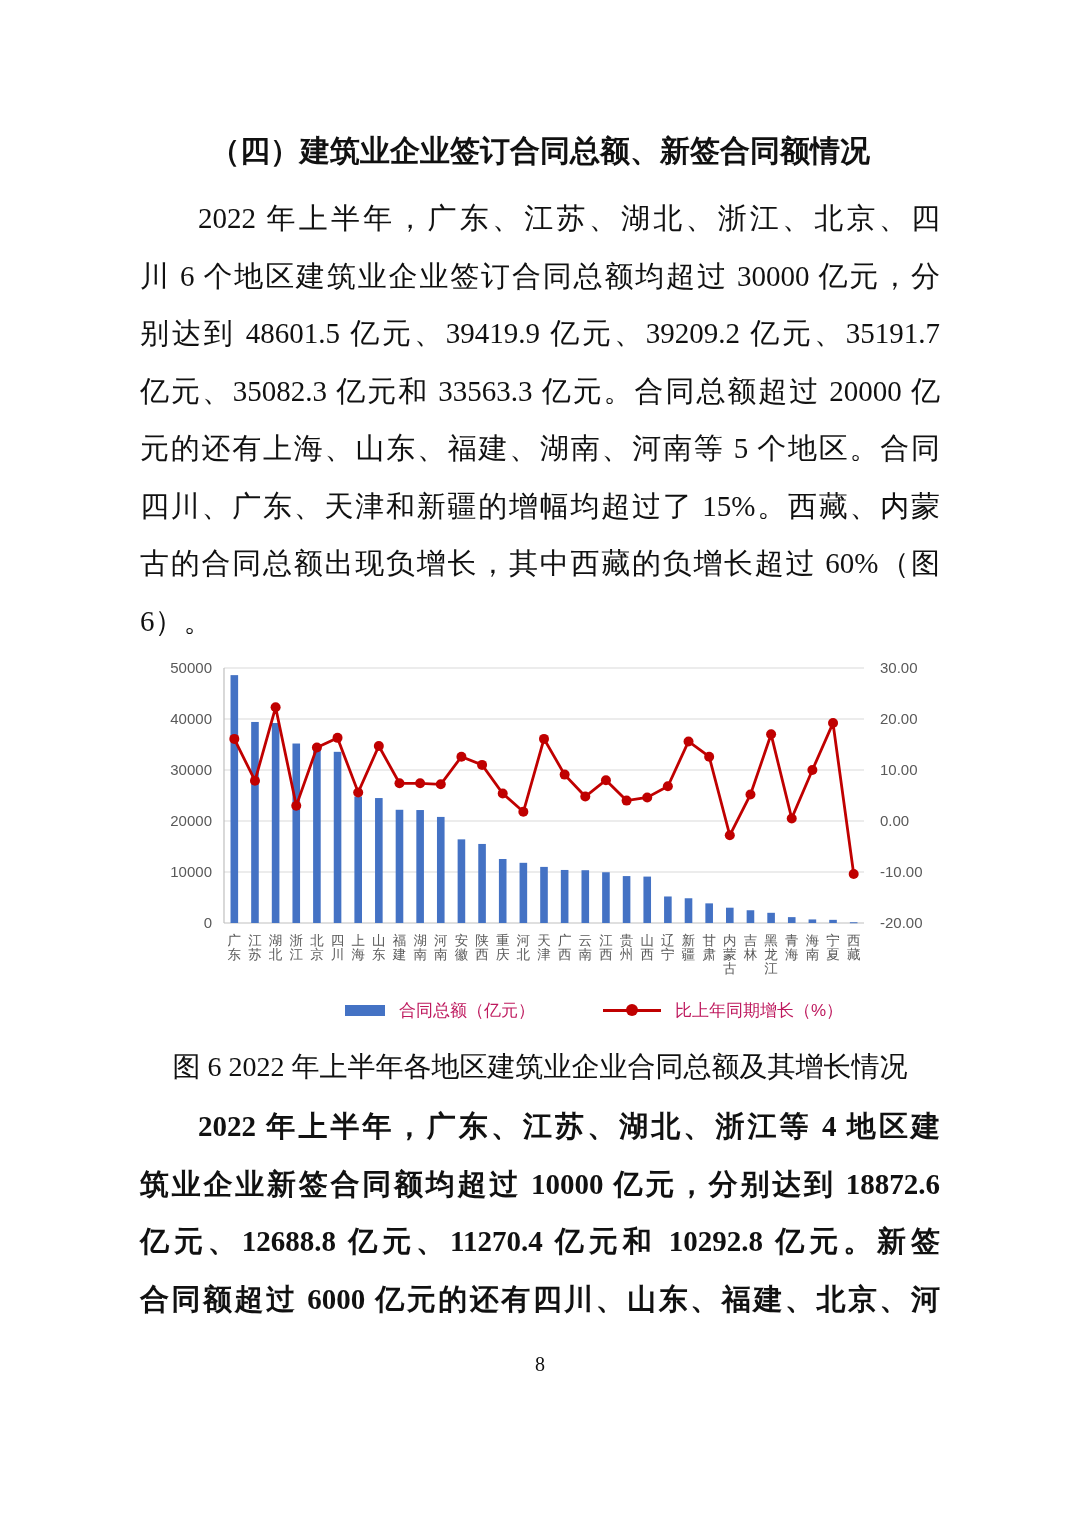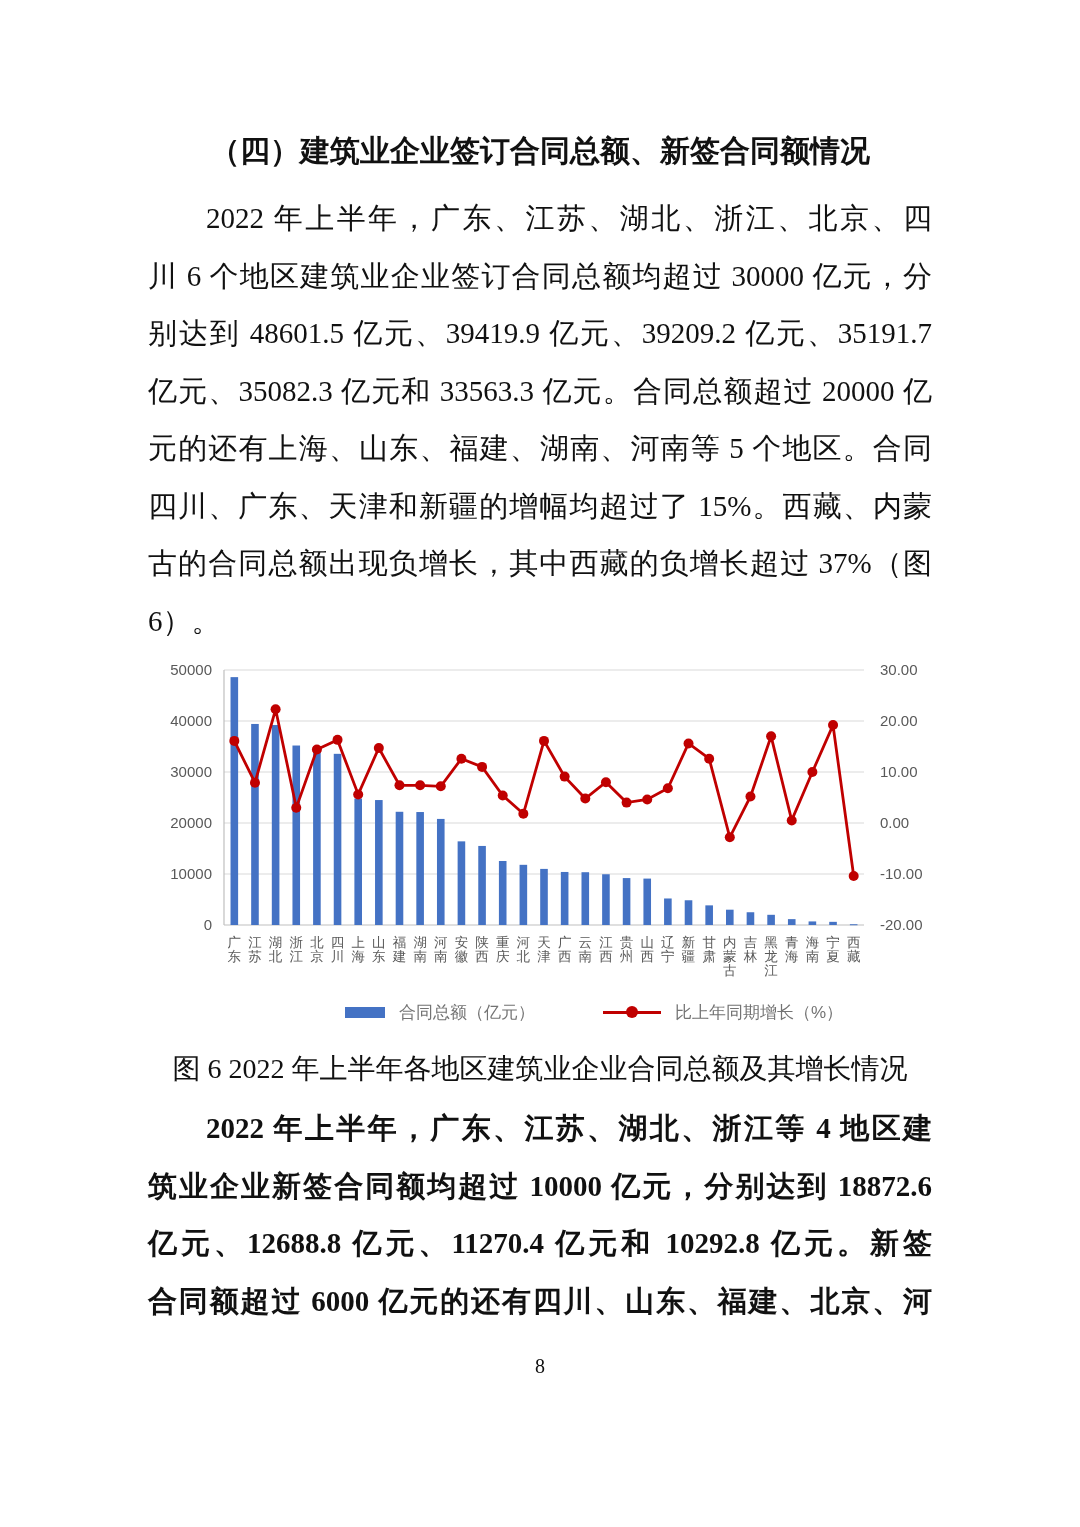--- a/index.html
+++ b/index.html
@@ -5,34 +5,34 @@
   html,body{margin:0;padding:0;}
   body{
     width:1080px;height:1527px;background:#ffffff;overflow:hidden;
     font-family:"Liberation Serif","DejaVu Serif",serif;color:#111;
   }
   .content{padding:126px 72px 0 140px;width:800px;}
   .heading{
     font-size:30px;font-weight:bold;text-align:center;
     height:50px;line-height:50px;margin:0 0 14px 0;white-space:nowrap;
   }
-  .para{margin:8px;}
+  .para{margin:0;}
   .para .line{
     font-size:29px;height:57.5px;line-height:57.5px;
     text-align:justify;text-align-last:justify;
   }
   .para .line.first{text-indent:58px;}
   .para.closed .line:last-child{text-align-last:left;}
   .chart{width:830px;margin:6px 0 0 6px;}
   .chart svg{display:block;}
   .legend{
     display:flex;align-items:center;justify-content:center;
     gap:14px;padding-left:66px;height:28px;margin-top:0;
     font-family:"Liberation Sans","DejaVu Sans",sans-serif;
-    font-size:17px;color:#737373;
+    font-size:17px;color:#be185d;
   }
   .legend .swatch{display:inline-block;width:40px;height:11px;}
   .legend .gap{width:40px;}
   .lswatch{position:relative;display:inline-block;width:58px;height:13px;}
   .lswatch .lline{position:absolute;left:0;right:0;top:5px;height:3px;}
   .lswatch .ldot{position:absolute;left:50%;top:50%;transform:translate(-50%,-50%);width:12px;height:12px;border-radius:50%;}
   .caption{
     font-size:28px;text-align:center;height:46px;line-height:46px;
     margin-top:20px;white-space:nowrap;
   }
@@ -48,21 +48,21 @@
 
   <h1 class="heading">（四）建筑业企业签订合同总额、新签合同额情况</h1>
 
   <div class="para closed">
       <div class="line first">2022 年上半年，广东、江苏、湖北、浙江、北京、四</div>
       <div class="line">川 6 个地区建筑业企业签订合同总额均超过 30000 亿元，分</div>
       <div class="line">别达到 48601.5 亿元、39419.9 亿元、39209.2 亿元、35191.7</div>
       <div class="line">亿元、35082.3 亿元和 33563.3 亿元。合同总额超过 20000 亿</div>
       <div class="line">元的还有上海、山东、福建、湖南、河南等 5 个地区。合同</div>
       <div class="line">四川、广东、天津和新疆的增幅均超过了 15%。西藏、内蒙</div>
-      <div class="line">古的合同总额出现负增长，其中西藏的负增长超过 37%（图</div>
+      <div class="line">古的合同总额出现负增长，其中西藏的负增长超过 60%（图</div>
       <div class="line">6）。</div>
     </div>
 
   <div class="chart">
     <svg width="830" height="340" viewBox="0 0 830 340">
         <line x1="78" y1="267" x2="718" y2="267" stroke="#BFBFBF" stroke-width="1.2"></line>
         <text x="66" y="272" text-anchor="end" fill="#595959" font-size="15" font-family="&quot;Liberation Sans&quot;,sans-serif">0</text>
         <line x1="78" y1="216" x2="718" y2="216" stroke="#D9D9D9" stroke-width="1.2"></line>
         <text x="66" y="221" text-anchor="end" fill="#595959" font-size="15" font-family="&quot;Liberation Sans&quot;,sans-serif">10000</text>
         <line x1="78" y1="165" x2="718" y2="165" stroke="#D9D9D9" stroke-width="1.2"></line>

